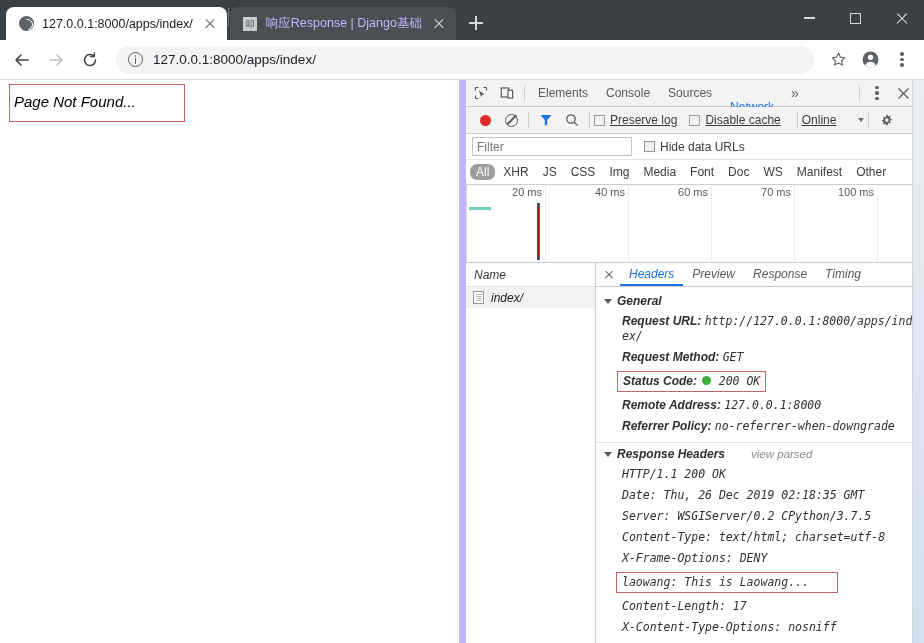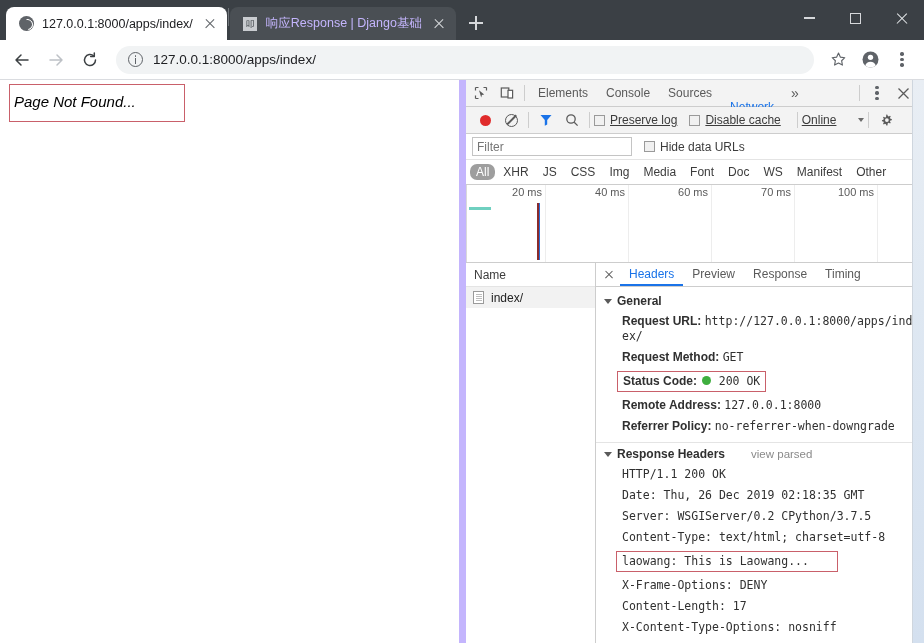--- a/index.html
+++ b/index.html
@@ -411,21 +411,21 @@
     width: 1.5px;
     background: #8a2b2b;
   }
   .ov-leftedge {
     position: absolute;
     left: 0; top: 0; bottom: 0;
     width: 1px; background: #d9d9d9;
   }
 
   
-  .dt-main { flex: 1 1 auto; display: flex; min-height: 0; }
+  .dt-main { flex: 1 1 auto; display: flex; min-height: 0; font-style: italic; }
   .req-list {
     width: 130px;
     flex: 0 0 130px;
     border-right: 1px solid #cdcdcd;
     display: flex; flex-direction: column;
     background: #fff;
     min-width: 0;
   }
   .req-head {
     height: 24px;
@@ -841,24 +841,24 @@
             <div class="sect-title">
               <span class="tri"></span>
               <span>Response Headers</span>
               <span class="view-parsed">view parsed</span>
             </div>
 
             <div class="hrow mono">HTTP/1.1 200 OK</div>
             <div class="hrow mono">Date: Thu, 26 Dec 2019 02:18:35 GMT</div>
             <div class="hrow mono">Server: WSGIServer/0.2 CPython/3.7.5</div>
             <div class="hrow mono">Content-Type: text/html; charset=utf-8</div>
+            <div class="hrow mono">X-Frame-Options: DENY</div>
             <div class="hrow" style="padding-left:20px;padding-right:86px">
               <span class="annot-box mono" style="display:block;margin-left:0;padding:2px 5px">laowang: This is Laowang...</span>
             </div>
-            <div class="hrow mono">X-Frame-Options: DENY</div>
             <div class="hrow mono">Content-Length: 17</div>
             <div class="hrow mono">X-Content-Type-Options: nosniff</div>
 
           </div>
         </div>
       </div>
 
       <div class="scroll-strip"></div>
     </div>
   </div>

